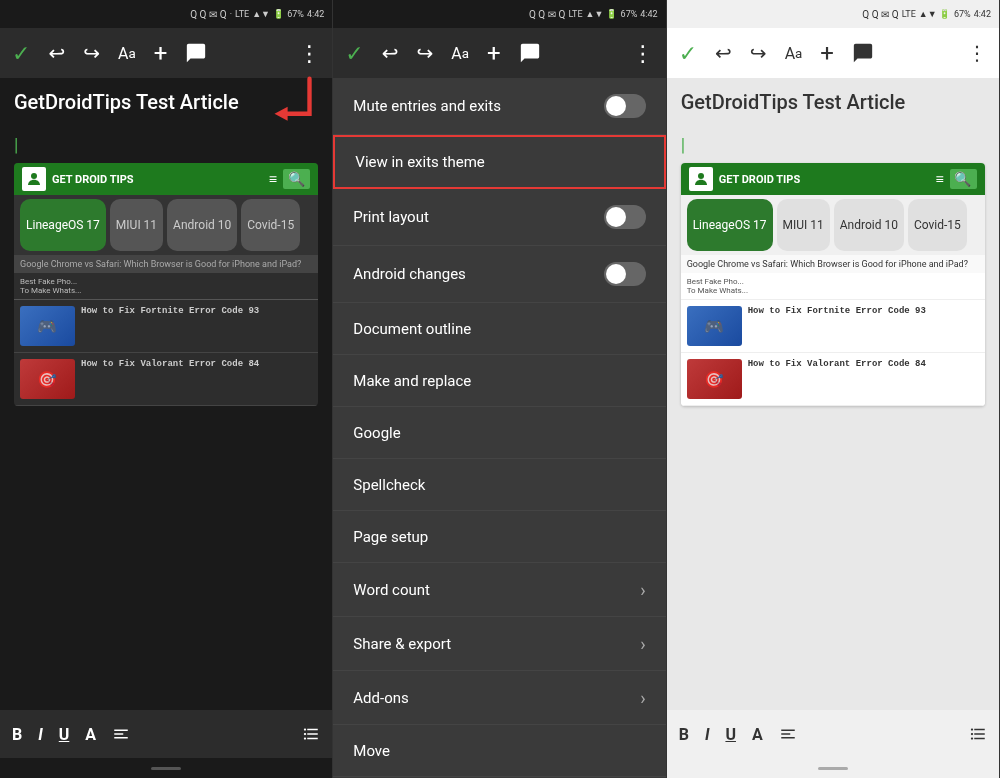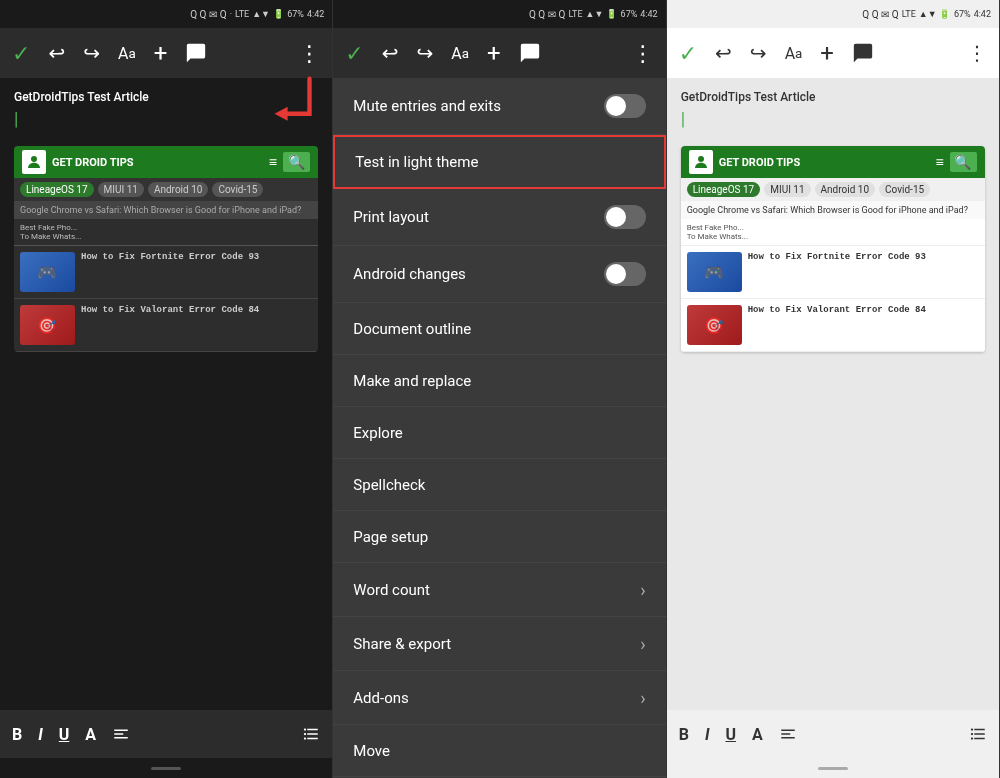--- a/index.html
+++ b/index.html
@@ -85,37 +85,37 @@
       background: #1a1a1a;
       padding: 12px 14px;
       overflow: hidden;
     }
     .panel-light .doc-area {
       background: #e8e8e8;
     }
 
     .doc-title {
       color: #ffffff;
-      font-size: 12px;
+      font-size: 20px;
       font-weight: 500;
-      margin-bottom: 4px;
+      margin-bottom: 20px;
     }
     .panel-light .doc-title {
       color: #333;
     }
     .doc-cursor {
       color: #4CAF50;
       font-size: 18px;
     }
 
     
     .website-card {
       background: #2d2d2d;
       border-radius: 4px;
-      margin-top: 17px;
+      margin-top: 8px;
       overflow: hidden;
     }
     .panel-light .website-card {
       background: #fff;
       box-shadow: 0 1px 3px rgba(0,0,0,0.2);
     }
     .card-header {
       background: #1e7a1e;
       height: 32px;
       display: flex;
@@ -151,22 +151,22 @@
       padding: 4px 6px;
       background: #333;
       overflow: hidden;
     }
     .panel-light .card-tags {
       background: #f5f5f5;
     }
     .card-tag {
       background: #555;
       border-radius: 10px;
-      padding: 2px 6px;
-      font-size: 10px;
+      padding: 19px 6px;
+      font-size: 12px;
       color: #ccc;
       white-space: nowrap;
     }
     .panel-light .card-tag {
       background: #e0e0e0;
       color: #333;
     }
     .card-tag.green {
       background: #2d7a2d;
       color: #fff;
@@ -508,21 +508,21 @@
   <div class="dropdown-overlay">
 
     <div class="dropdown-item">
       <span class="dropdown-item-label">Mute entries and exits</span>
       <div class="toggle-switch off">
         <div class="toggle-knob"></div>
       </div>
     </div>
 
     <div class="dropdown-item highlighted">
-      <span class="dropdown-item-label">Test in light theme</span>
+      <span class="dropdown-item-label">View in exits theme</span>
     </div>
 
     <div class="dropdown-item">
       <span class="dropdown-item-label">Print layout</span>
       <div class="toggle-switch off">
         <div class="toggle-knob"></div>
       </div>
     </div>
 
     <div class="dropdown-item">
@@ -534,21 +534,21 @@
 
     <div class="dropdown-item">
       <span class="dropdown-item-label">Document outline</span>
     </div>
 
     <div class="dropdown-item">
       <span class="dropdown-item-label">Make and replace</span>
     </div>
 
     <div class="dropdown-item">
-      <span class="dropdown-item-label">Explore</span>
+      <span class="dropdown-item-label">Google</span>
     </div>
 
     <div class="dropdown-item">
       <span class="dropdown-item-label">Spellcheck</span>
     </div>
 
     <div class="dropdown-item">
       <span class="dropdown-item-label">Page setup</span>
     </div>
 

